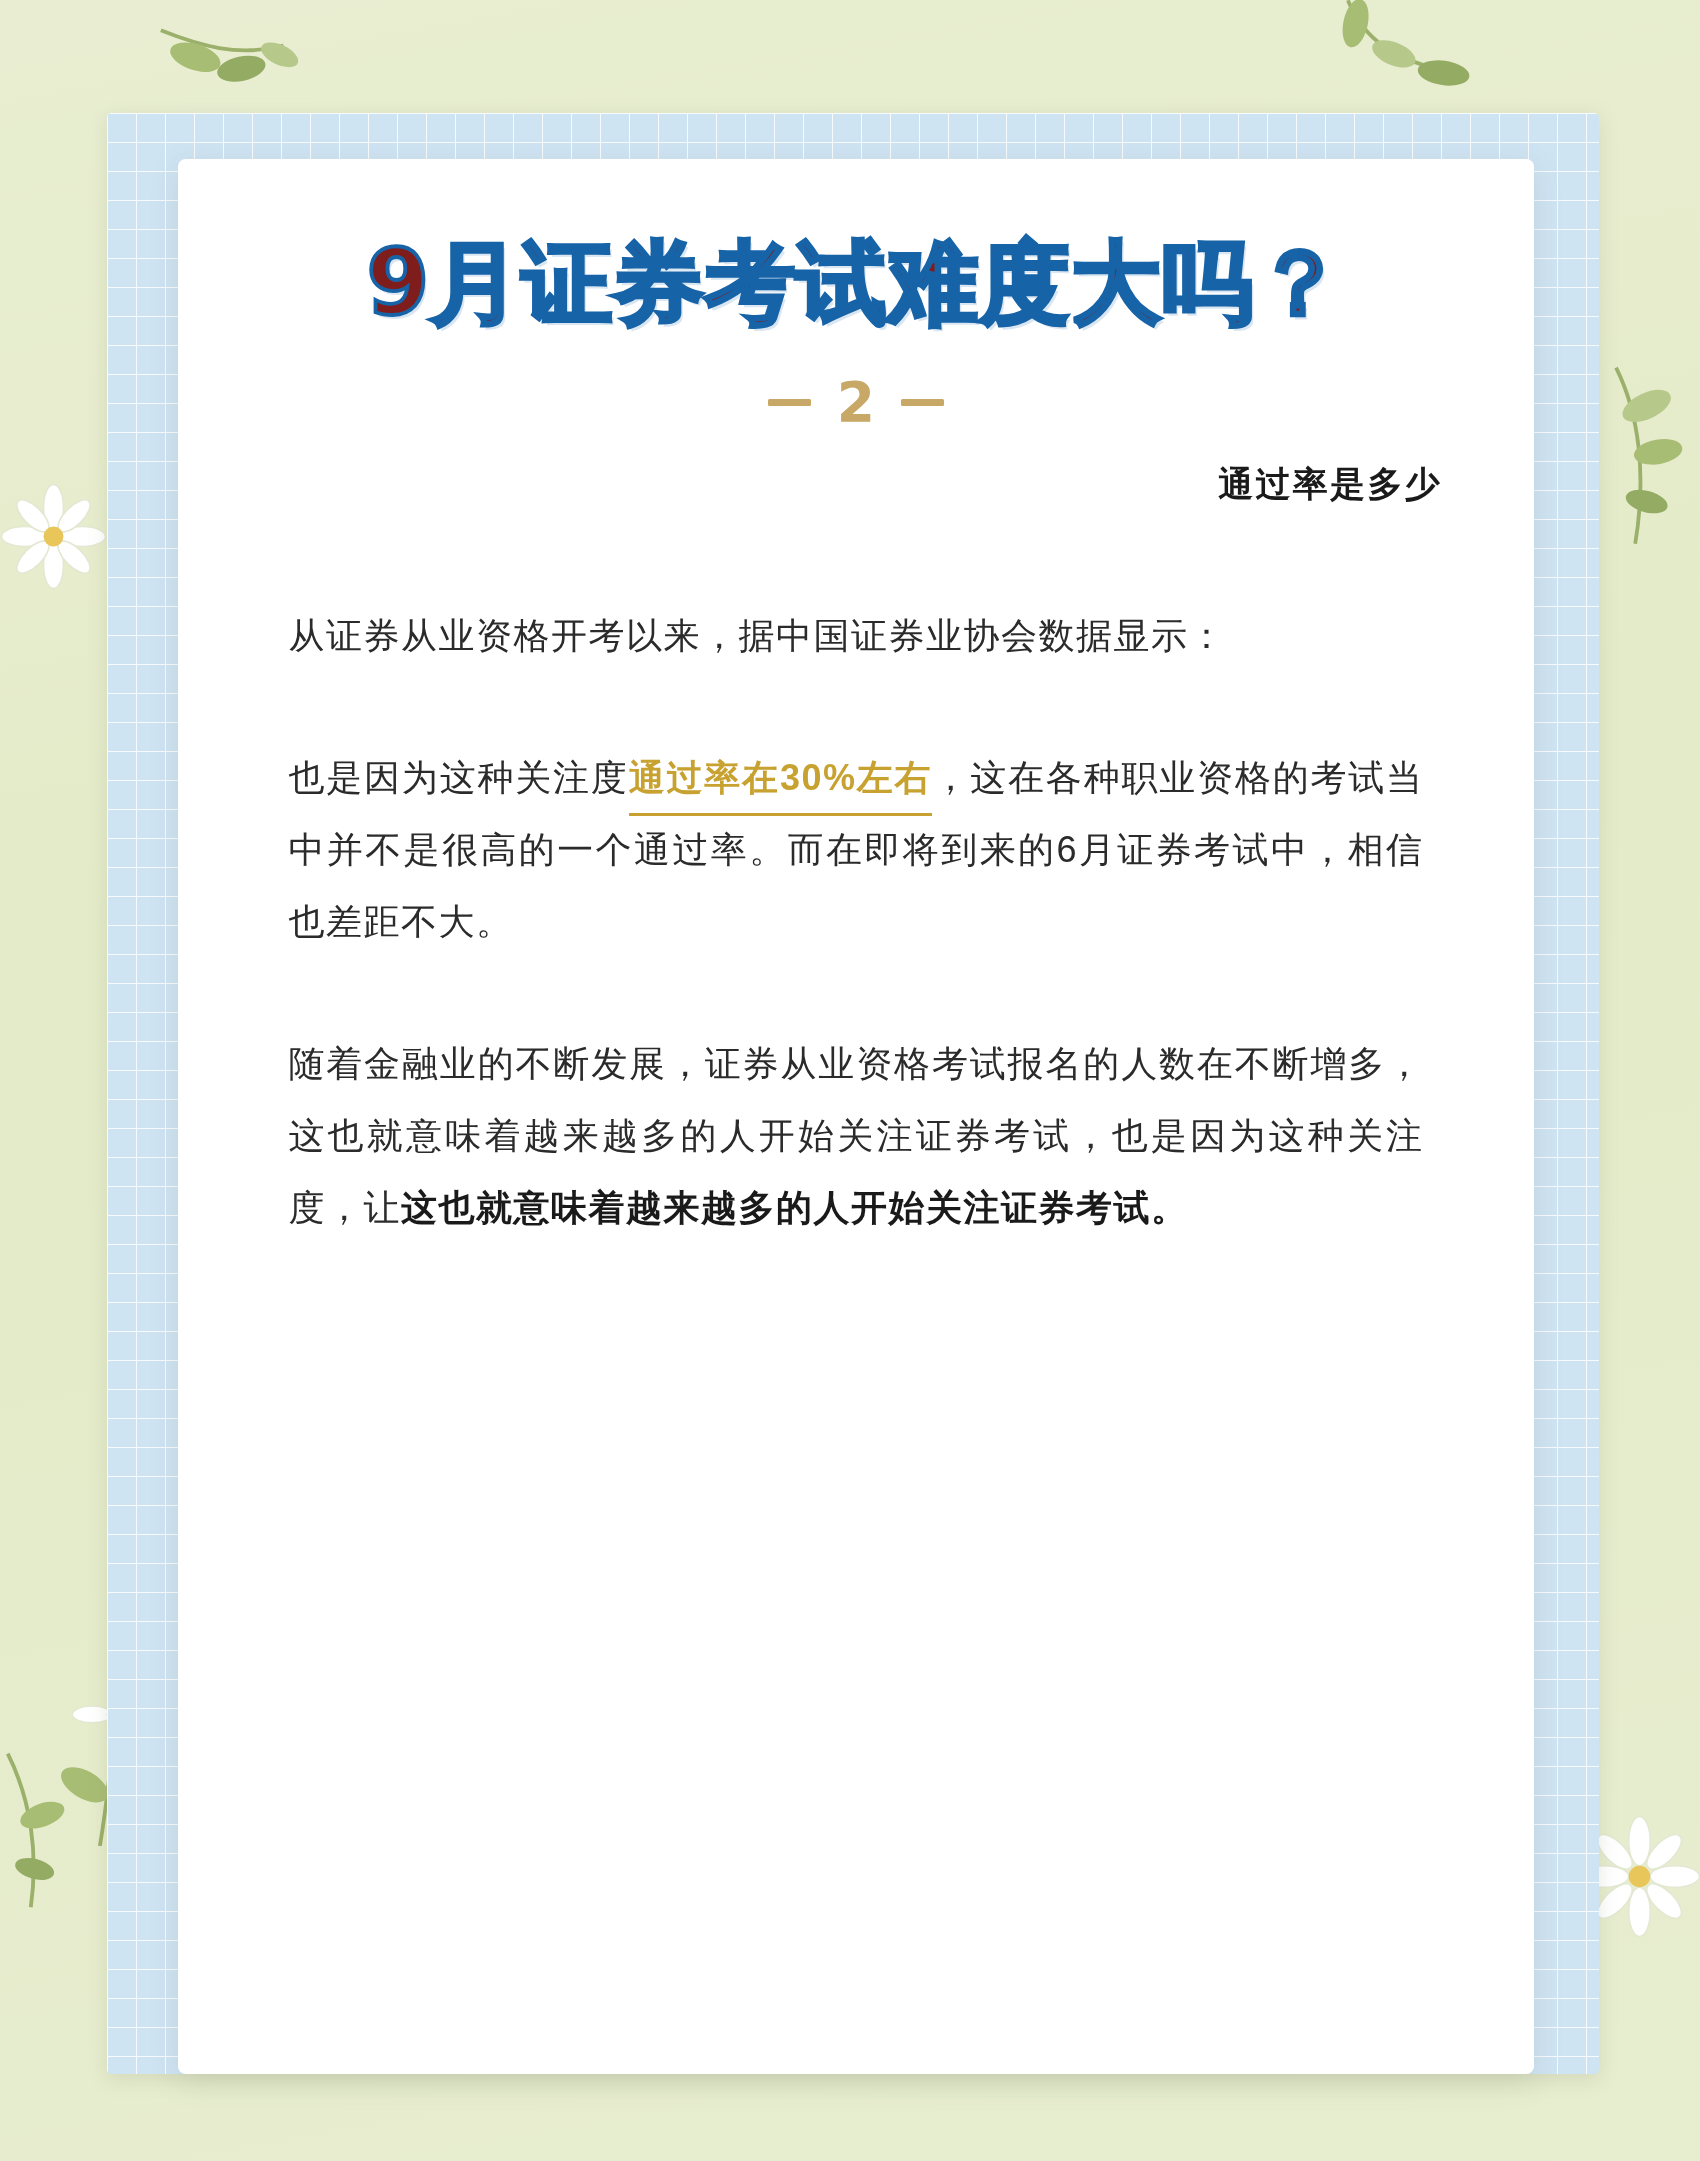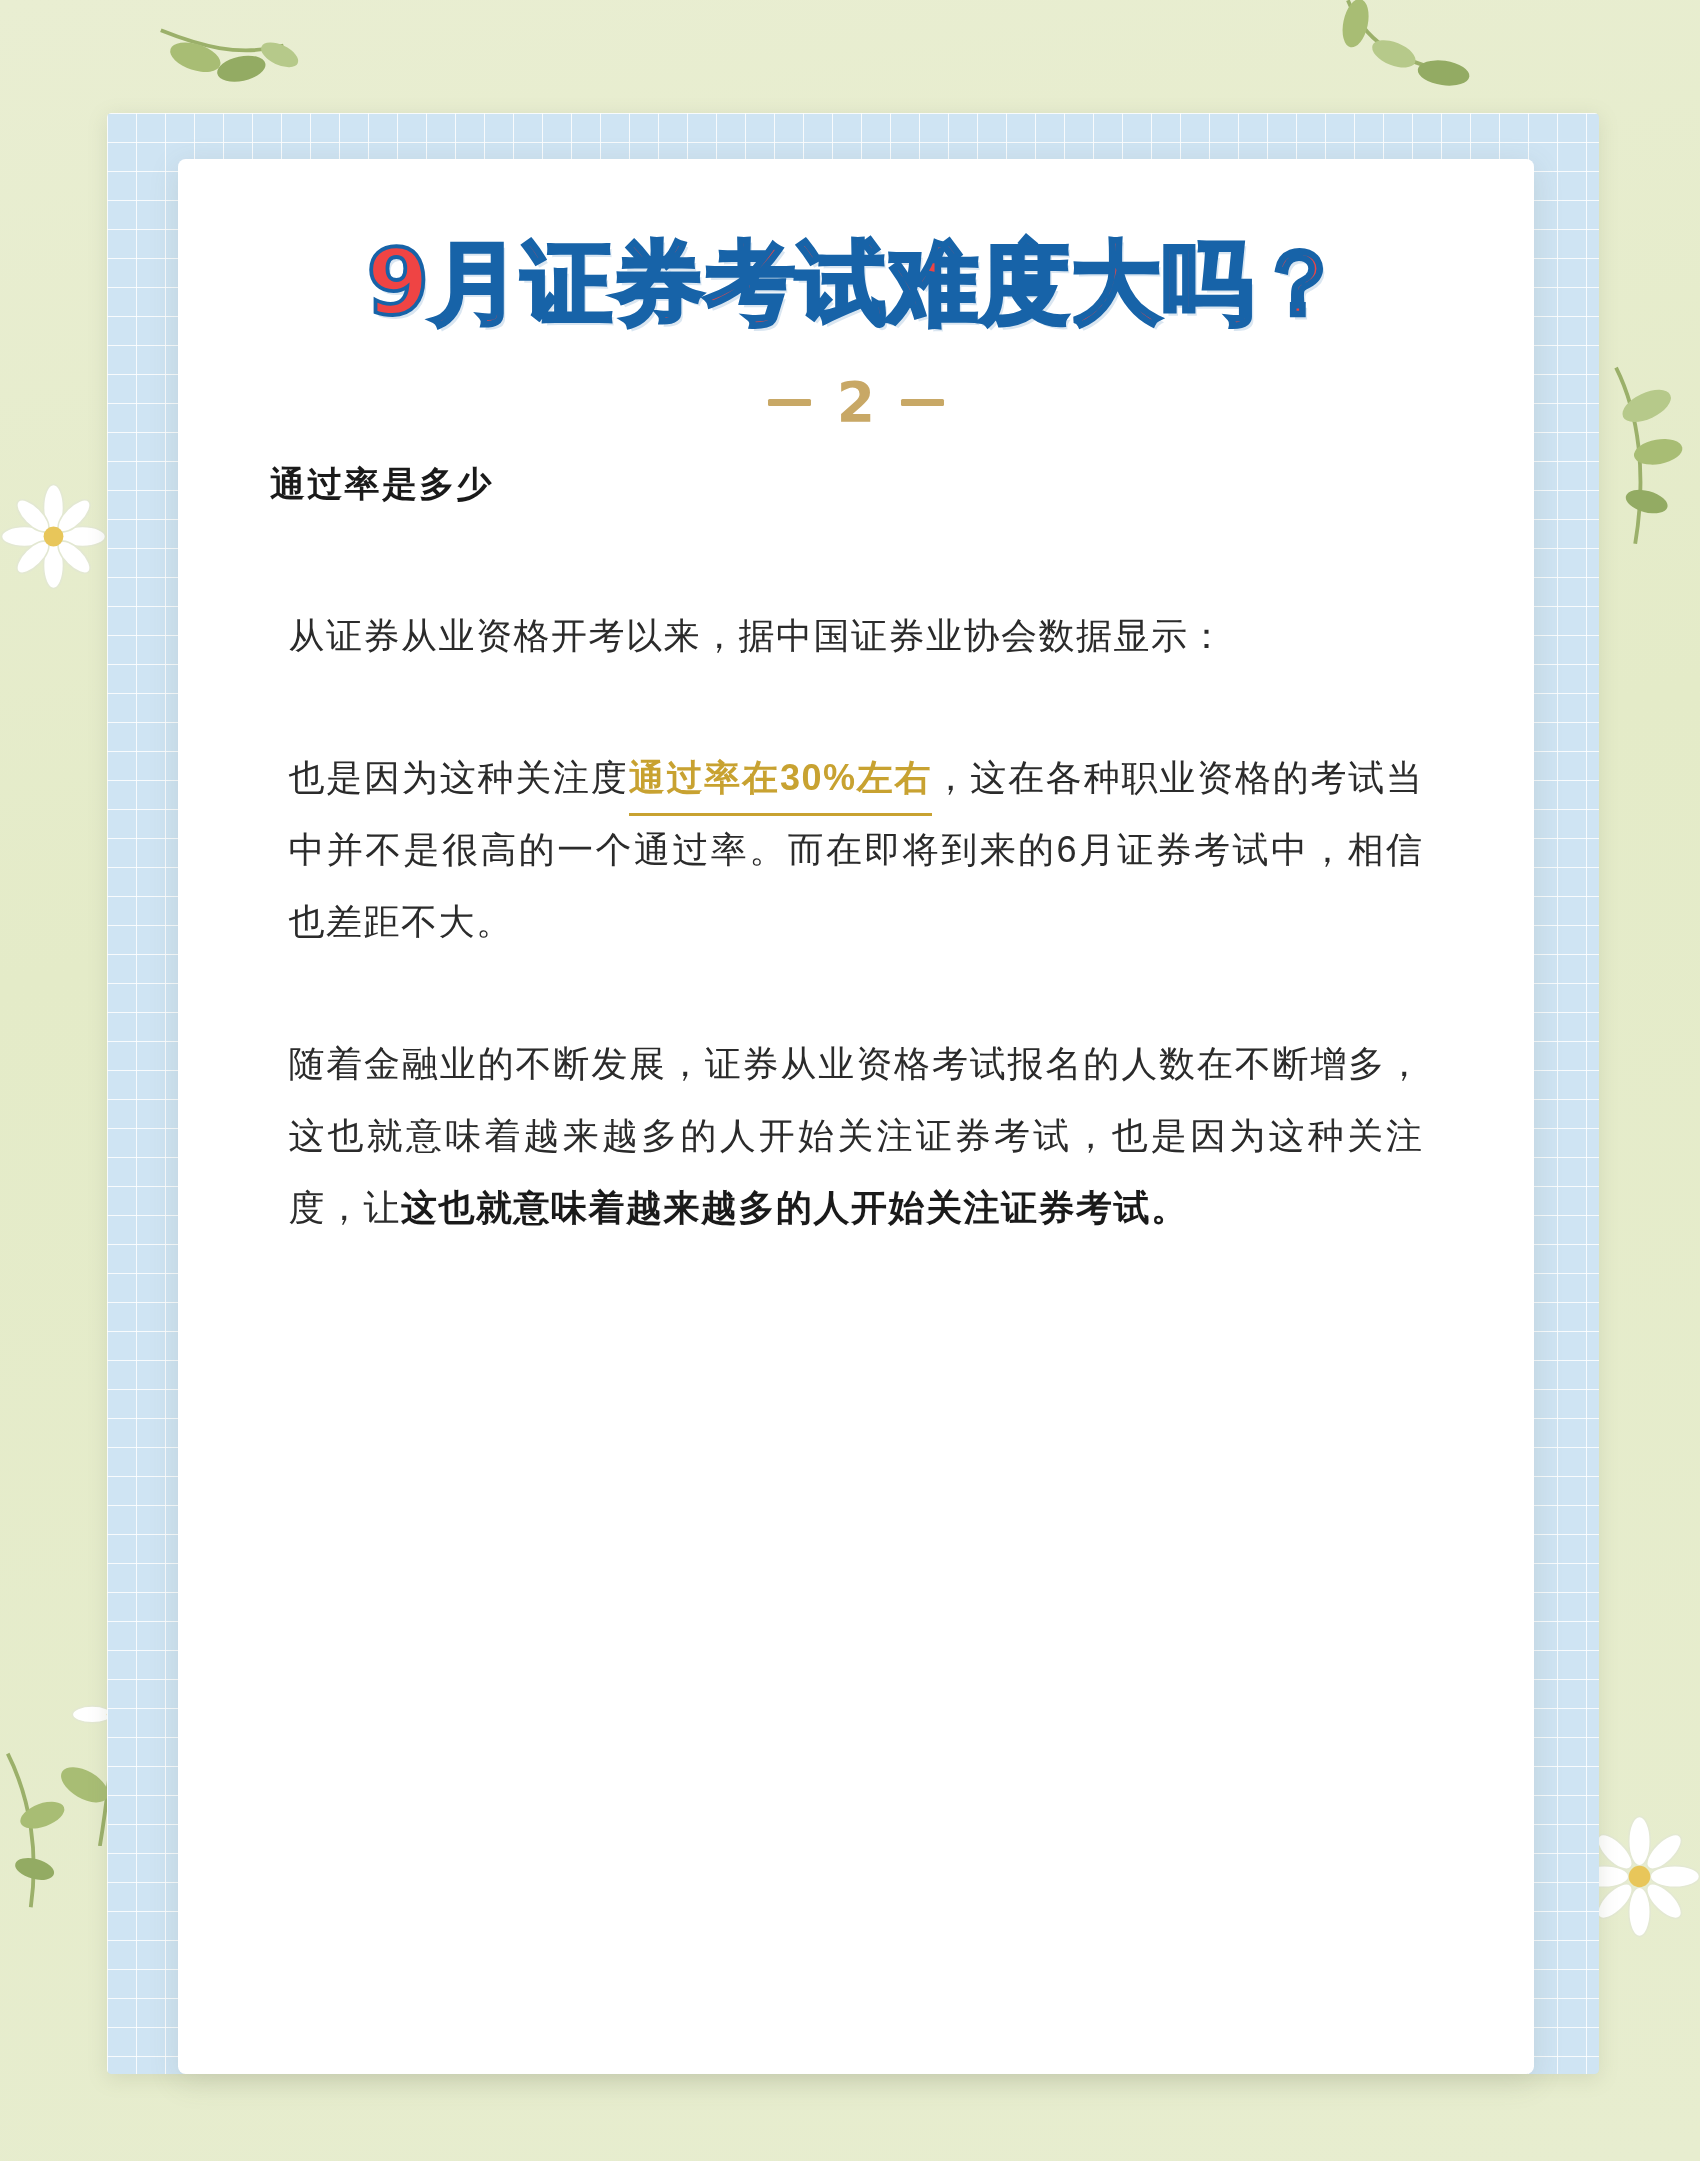--- a/index.html
+++ b/index.html
@@ -57,21 +57,21 @@
   .paper-inner {
     padding: 74px 92px 61px 92px;
   }
 
   
   .title {
     font-family: "DejaVu Sans", sans-serif;
     font-weight: bold;
     font-size: 90px;
     line-height: 1.1;
-    color: #ef4444;
+    color: #7f1d1d;
     text-align: center;
     letter-spacing: 1.5px;
     -webkit-text-stroke: 3.8px #1763a8;
     text-shadow: 3.1px 3.8px 0 rgba(23,99,168,0.16);
     margin: 0 0 13.8px 0;
     white-space: nowrap;
   }
 
   
   .section-number {
@@ -91,21 +91,21 @@
   }
   .num {
     font-family: "DejaVu Sans", sans-serif;
     font-size: 55px;
     font-weight: bold;
     color: #c8a866;
     line-height: 1;
   }
 
   .subtitle {
-    text-align: left;
+    text-align: right;
     font-size: 35px;
     font-weight: bold;
     color: #1a1a1a;
     letter-spacing: 2.3px;
     margin-bottom: 92px;
   }
 
   
   .body-text {
     font-size: 36px;

